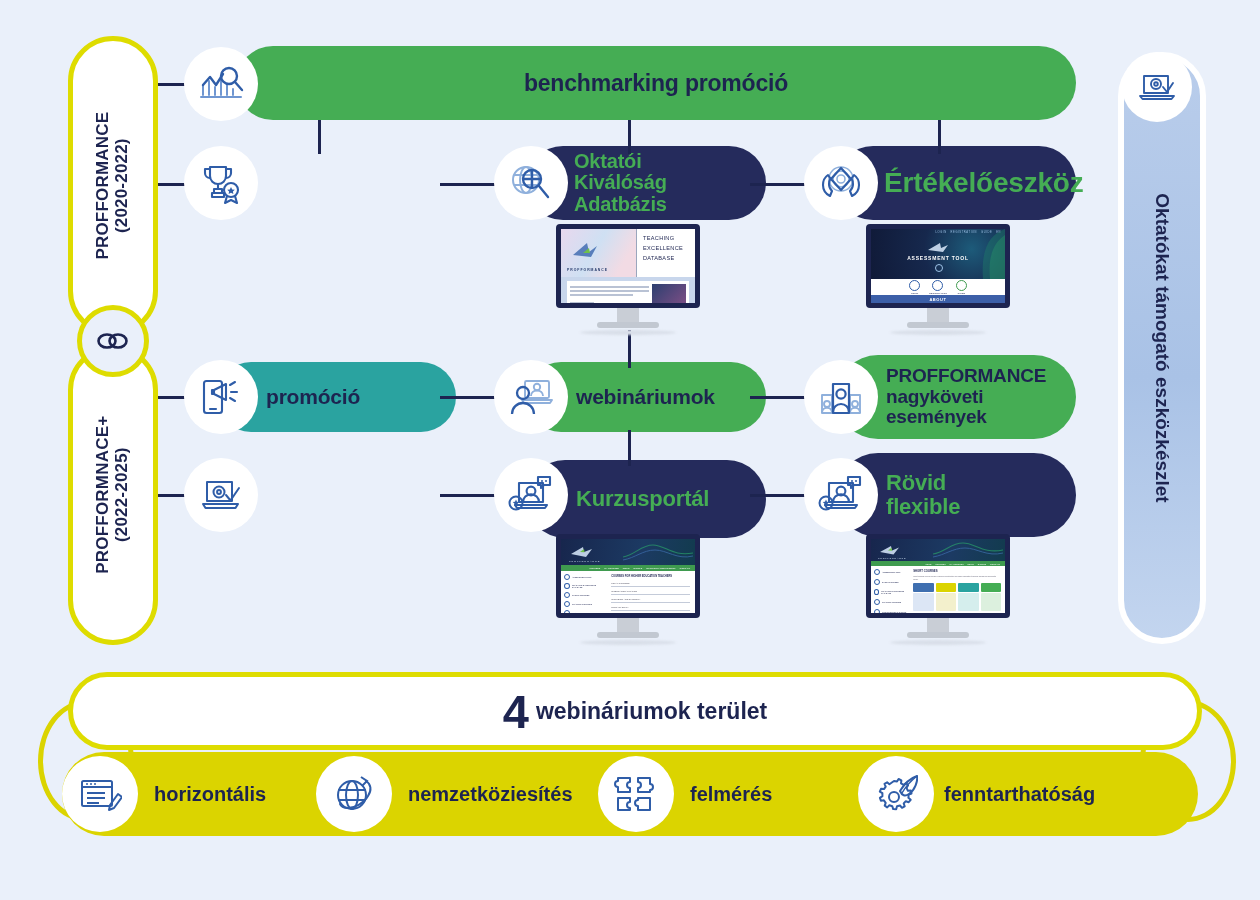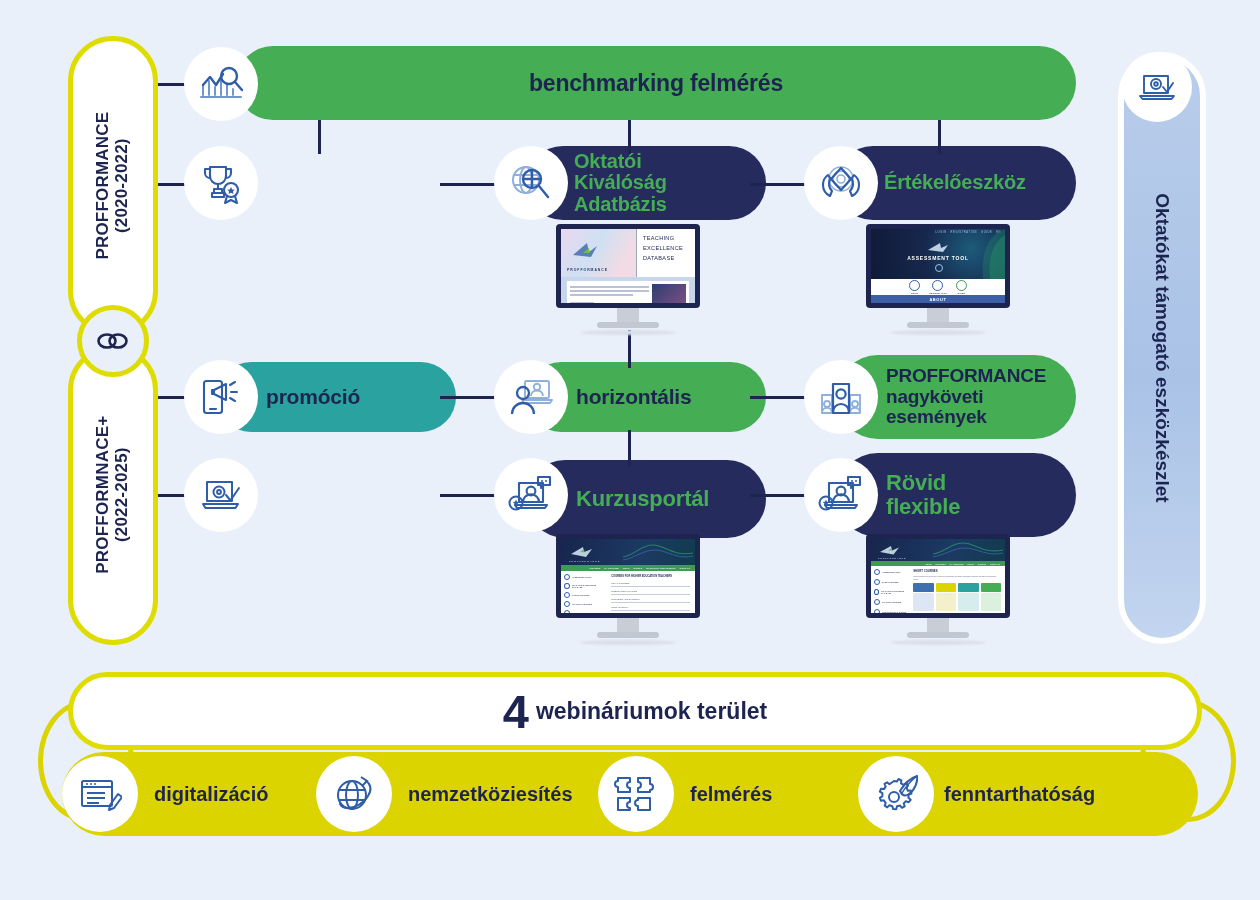--- a/index.html
+++ b/index.html
@@ -149,21 +149,21 @@
         <path d="M7 5h24v17H7z"></path>
         <path d="M3 25h34l-2.5 3H5.5z"></path>
         <circle cx="19" cy="13" r="5"></circle>
         <circle cx="19" cy="13" r="1.8"></circle>
         <path d="M26 16l4 5 6-9"></path>
       </g>
     </svg>
   </div>
 
   <div class="pill green" style="left:236px;top:46px;width:840px;height:74px;justify-content:center;">
-    <div class="label t-navy" style="font-size:23px;">benchmarking felmérés</div>
+    <div class="label t-navy" style="font-size:23px;">benchmarking promóció</div>
   </div>
   <div class="bubble" style="left:184px;top:47px;width:74px;height:74px;">
     <svg width="46" height="38" viewBox="0 0 46 38">
       <g fill="none" stroke="#6f96d1" stroke-width="2" stroke-linecap="round">
         <path d="M5 30V20M11 30V16M17 30V22M23 30V13M29 30V19M35 30V24"></path>
         <path d="M3 32h40"></path>
       </g>
       <g fill="none" stroke="#2f5da8" stroke-width="2.4" stroke-linecap="round" stroke-linejoin="round">
         <path d="M5 20l7-8 6 8 7-11"></path>
         <circle cx="31" cy="11" r="8"></circle>
@@ -200,21 +200,21 @@
       </g>
       <g fill="none" stroke="#2f5da8" stroke-width="2.4" stroke-linecap="round">
         <circle cx="23" cy="17" r="9"></circle>
         <path d="M23 9v16M15 17h16"></path>
         <path d="M30 24l9 11"></path>
       </g>
     </svg>
   </div>
 
   <div class="pill navy" style="left:836px;top:146px;width:240px;height:74px;">
-    <div class="label t-green" style="font-size:20px;margin-left:48px;">Értékelőeszköz</div>
+    <div class="label t-green" style="font-size:28px;margin-left:48px;">Értékelőeszköz</div>
   </div>
   <div class="bubble" style="left:804px;top:146px;width:74px;height:74px;">
     <svg width="48" height="42" viewBox="0 0 48 42">
       <g fill="none" stroke="#8fb0dc" stroke-width="1.6">
         <circle cx="24" cy="17" r="12"></circle>
         <circle cx="24" cy="17" r="8"></circle>
         <circle cx="24" cy="17" r="4"></circle>
       </g>
       <g fill="none" stroke="#2f5da8" stroke-width="2.2" stroke-linejoin="round">
         <path d="M24 6l10 11-10 11L14 17z"></path>
@@ -308,21 +308,21 @@
         <rect x="4" y="4" width="18" height="32" rx="2.5"></rect>
         <path d="M10 32h6"></path>
         <path d="M14 13l12-6v16l-12-6z"></path>
         <path d="M14 13h-2v4h2"></path>
         <path d="M30 8l5-3M31 15h6M30 21l5 3"></path>
       </g>
     </svg>
   </div>
 
   <div class="pill green" style="left:526px;top:362px;width:240px;height:70px;">
-    <div class="label t-navy" style="font-size:21px;margin-left:50px;">horizontális</div>
+    <div class="label t-navy" style="font-size:21px;margin-left:50px;">webináriumok</div>
   </div>
   <div class="bubble" style="left:494px;top:360px;width:74px;height:74px;">
     <svg width="44" height="40" viewBox="0 0 44 40">
       <g fill="none" stroke="#8fb0dc" stroke-width="1.9" stroke-linejoin="round">
         <rect x="16" y="4" width="24" height="17" rx="1.5"></rect>
         <path d="M13 23h30l-2 3H15z"></path>
         <circle cx="28" cy="10" r="3.2"></circle>
         <path d="M22 19c0-3.4 2.7-5.5 6-5.5s6 2.1 6 5.5"></path>
       </g>
       <g fill="none" stroke="#2f5da8" stroke-width="2.3" stroke-linejoin="round">
@@ -564,21 +564,21 @@
         <rect x="4" y="6" width="30" height="25" rx="1.5"></rect>
         <path d="M4 12h30"></path>
         <path d="M9 18h18M9 23h18M9 28h12"></path>
         <path d="M32 30l8-11 4 3-8 11-5 2z"></path>
       </g>
       <circle cx="9" cy="9" r="1" fill="#2f5da8"></circle>
       <circle cx="13" cy="9" r="1" fill="#2f5da8"></circle>
       <circle cx="17" cy="9" r="1" fill="#2f5da8"></circle>
     </svg>
   </div>
-  <div class="areaLabel" style="left:154px;top:783px;">digitalizáció</div>
+  <div class="areaLabel" style="left:154px;top:783px;">horizontális</div>
 
   <div class="bubble" style="left:316px;top:756px;width:76px;height:76px;">
     <svg width="44" height="42" viewBox="0 0 44 42">
       <g fill="none" stroke="#2f5da8" stroke-width="2">
         <circle cx="20" cy="22" r="14"></circle>
         <ellipse cx="20" cy="22" rx="6" ry="14"></ellipse>
         <path d="M6 17h28M6 27h28"></path>
         <path d="M34 8c5 3 6 9 2 15-4 7-13 12-20 12-4 0-7-1-8-4" stroke-linecap="round"></path>
         <path d="M29 4l6 4-5 5"></path>
       </g>

